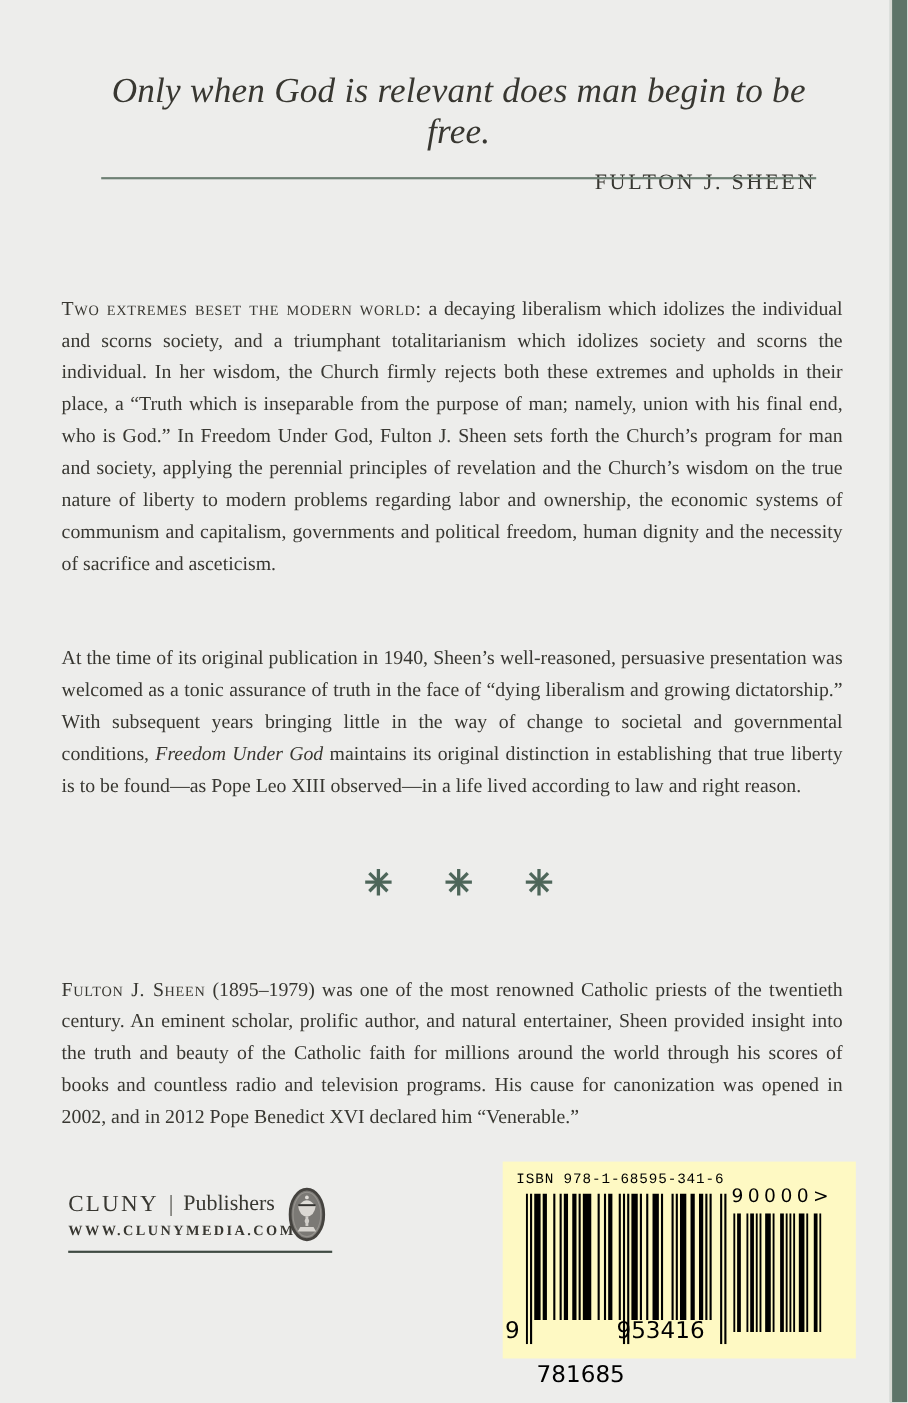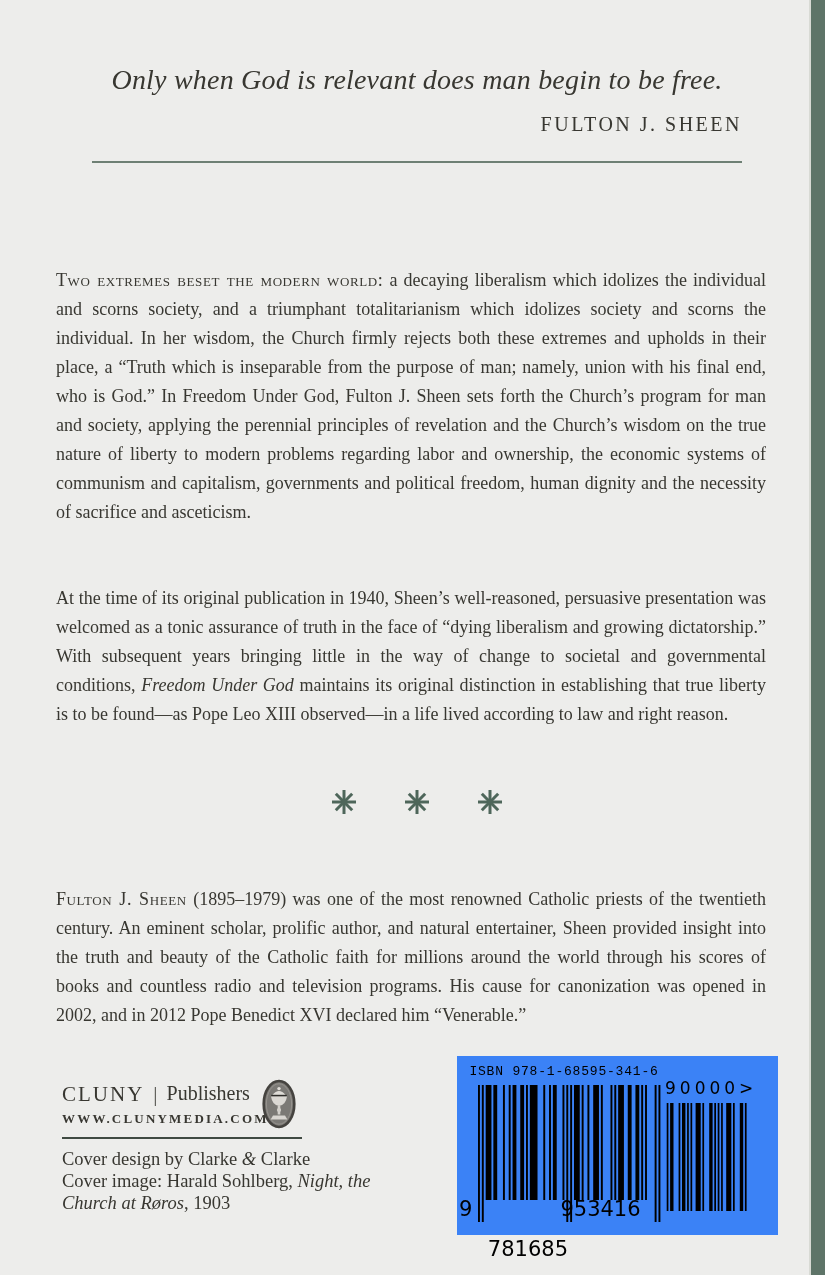--- a/index.html
+++ b/index.html
@@ -2,47 +2,47 @@
 <html><head>
 <meta charset="utf-8">
 <style>
   html,body{margin:0;padding:0;background:#EDEDEB;}
   .page{position:relative;width:825px;height:1275px;background:#EDEDEB;overflow:hidden;
         font-family:"Liberation Serif",serif;color:#383731;}
   .green-bar{position:absolute;top:0;right:0;width:14px;height:1275px;background:#5E7468;
         border-left:2px solid #D8DAD4;}
   
   .quote-block{position:absolute;left:92px;top:64px;width:650px;}
-  .quote{font-style:italic;font-size:28px;text-align:center;letter-spacing:.2px;}
+  .quote{font-style:italic;font-size:32px;text-align:center;letter-spacing:.2px;}
   .attribution{margin-top:17px;text-align:right;font-size:20px;letter-spacing:2.5px;}
   .rule{position:absolute;left:92px;top:161px;width:650px;height:2px;background:#6E8074;}
   
   .p{position:absolute;left:56px;width:710px;font-size:18px;line-height:29px;
      text-align:justify;hyphens:none;}
   .p-1{top:248px;}
   .p-2{top:566px;}
   .p-bio{top:867px;}
   .sc{font-variant:small-caps;letter-spacing:.6px;}
   .em{font-style:italic;}
   
   .stars{position:absolute;left:92px;top:789px;width:650px;display:flex;
          justify-content:center;gap:47px;}
   .star line{stroke:#4E665A;stroke-width:3;}
   
   .pubblock{position:absolute;left:62px;top:1082px;width:360px;}
-  .cluny-row{display:flex;align-items:flex-start;font-size:21px;}
+  .cluny-row{display:flex;align-items:center;font-size:21px;}
   .cluny-name{letter-spacing:2px;}
   .cluny-div{margin:0 9px;font-weight:400;color:#50504a;}
   .cluny-tag{font-size:20px;}
   .site{margin-top:4px;font-size:13px;font-weight:bold;letter-spacing:2.2px;}
   .pubrule{width:240px;height:2px;background:#3F4A42;margin-top:10px;}
   .credits{margin-top:9px;font-size:18.5px;line-height:22px;width:350px;}
   .logo{position:absolute;left:262px;top:1079px;width:34px;height:50px;}
   
-  .barcode-box{position:absolute;left:457px;top:1056px;width:321px;height:179px;background:#3b82f6;}
+  .barcode-box{position:absolute;left:457px;top:1056px;width:321px;height:179px;background:#fef9c3;}
   .isbn{position:absolute;top:8px;left:10px;width:194px;text-align:center;white-space:nowrap;
         font-family:"Liberation Mono",monospace;font-size:13px;letter-spacing:.8px;color:#000;}
   .ean13{position:absolute;left:21px;top:29px;}
   .ean5{position:absolute;left:208px;top:47px;}
   .bc-digit{position:absolute;font-family:"DejaVu Sans",sans-serif;font-size:21px;
         line-height:21px;color:#000;}
   .d9{left:2px;top:143px;}
   .dg1{left:28px;top:143px;width:83px;text-align:right;margin-top:40px;}
   .dg2{left:102px;top:143px;width:83px;text-align:center;}
   .addon-label{position:absolute;left:208px;top:22px;width:100px;font-family:"DejaVu Sans",sans-serif;
@@ -88,23 +88,20 @@
   <p class="p p-bio"><span class="sc">Fulton J. Sheen</span><span> (1895–1979) was one of the most renowned Catholic priests of the twentieth century. An eminent scholar, prolific author, and natural entertainer, Sheen provided insight into the truth and beauty of the Catholic faith for millions around the world through his scores of books and countless radio and television programs. His cause for canonization was opened in 2002, and in 2012 Pope Benedict XVI declared him “Venerable.”</span></p>
 
   <div class="pubblock">
     <div class="cluny-row">
       <span class="cluny-name">CLUNY</span>
       <span class="cluny-div">|</span>
       <span class="cluny-tag">Publishers</span>
     </div>
     <div class="site">WWW.CLUNYMEDIA.COM</div>
     <div class="pubrule"></div>
-    <div class="credits"><span>Cover design by Clarke </span><span class="em">&amp;</span><span> Clarke</span><br>
-      <span>Cover image: Harald Sohlberg, </span><span class="em">Night, the Church at Røros</span><span>, 1903</span>
-    </div>
   </div>
 
   <svg class="logo" viewBox="0 0 34 50">
     <ellipse cx="17" cy="25" rx="15.3" ry="23" fill="#7B7975" stroke="#45433F" stroke-width="2.6"></ellipse>
     <ellipse cx="17" cy="25" rx="12.6" ry="20.2" fill="none" stroke="#96938E" stroke-width="1"></ellipse>
     <circle cx="17" cy="9.6" r="1.7" fill="#E2DFDA"></circle>
     <path d="M10.4 16 Q17 8.2 23.6 16 Z" fill="#DFDCD7"></path>
     <rect x="9.2" y="15.8" width="15.6" height="1.5" fill="#2F2E2B"></rect>
     <path d="M9 17.5 h16 q-1.2 8.5 -8 9.6 q-6.8 -1.1 -8 -9.6 Z" fill="#DBD8D3"></path>
     <rect x="15.7" y="27" width="2.6" height="8.5" fill="#D2CFCA"></rect>

